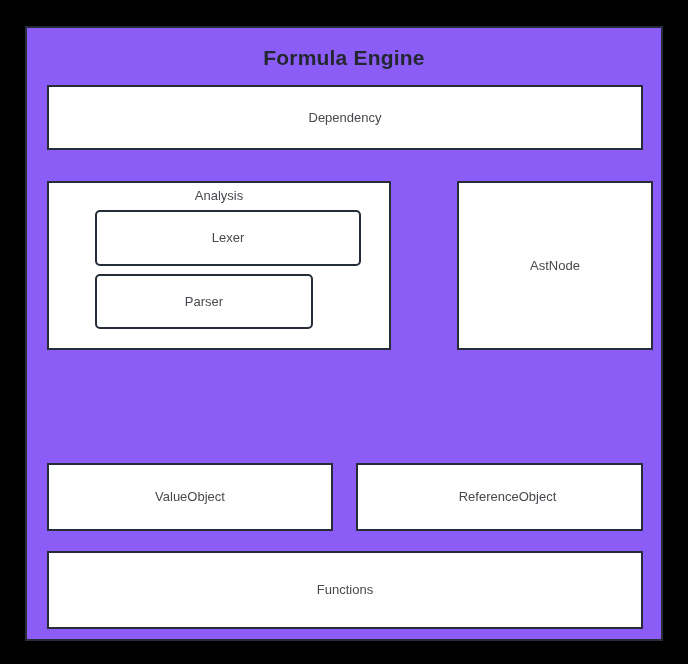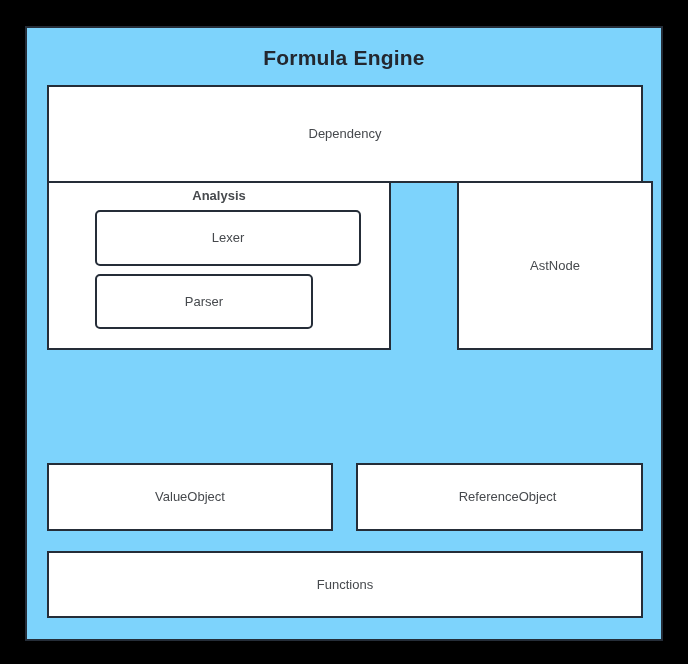--- a/index.html
+++ b/index.html
@@ -13,21 +13,21 @@
     font-family: "Liberation Sans", sans-serif;
     overflow: hidden;
   }
 
   #diagram-root {
     position: absolute;
     left: 25px;
     top: 26px;
     width: 638px;
     height: 615px;
-    background: #7dd3fc;
+    background: #8b5cf6;
     border: 2px solid #252d38;
     box-sizing: border-box;
   }
 
   .diagram-title {
     position: absolute;
     left: 0;
     top: 18px;
     width: 100%;
     text-align: center;
@@ -62,40 +62,39 @@
     border: 2px solid #252d38;
   }
   .group > .group-label {
     position: absolute;
     top: 5px;
     left: 0;
     width: 100%;
     text-align: center;
     font-size: 13px;
     color: #46494d;
-    font-weight: bold;
   }
 
   .rounded { border-radius: 5px; }
 
   
-  .n-dependency   { left: 20px;  top: 57px;  width: 596px; height: 98px; }
+  .n-dependency   { left: 20px;  top: 57px;  width: 596px; height: 65px; }
 
   .g-analysis     { left: 20px;  top: 153px; width: 344px; height: 169px; }
   .n-lexer        { left: 46px;  top: 27px;  width: 266px; height: 56px; }
   .n-parser       { left: 46px;  top: 91px;  width: 218px; height: 55px; }
 
   .n-astnode      { left: 421px; top: 153px; width: 196px; height: 169px; margin-left: 9px; }
 
   .n-interpreter  { left: 20px;  top: 350px; width: 596px; height: 68px; }
 
   .n-valueobject  { left: 20px;  top: 435px; width: 286px; height: 68px; }
   .n-referenceobj { left: 329px; top: 435px; width: 287px; height: 68px; padding-left: 16px; }
 
-  .n-functions    { left: 20px;  top: 523px; width: 596px; height: 67px; }
+  .n-functions    { left: 20px;  top: 523px; width: 596px; height: 78px; }
 </style>
 </head>
 <body>
 
 <div id="diagram-root">
 
   <div class="diagram-title">Formula Engine</div>
 
   <div class="node n-dependency">
     <span class="node-label">Dependency</span>

